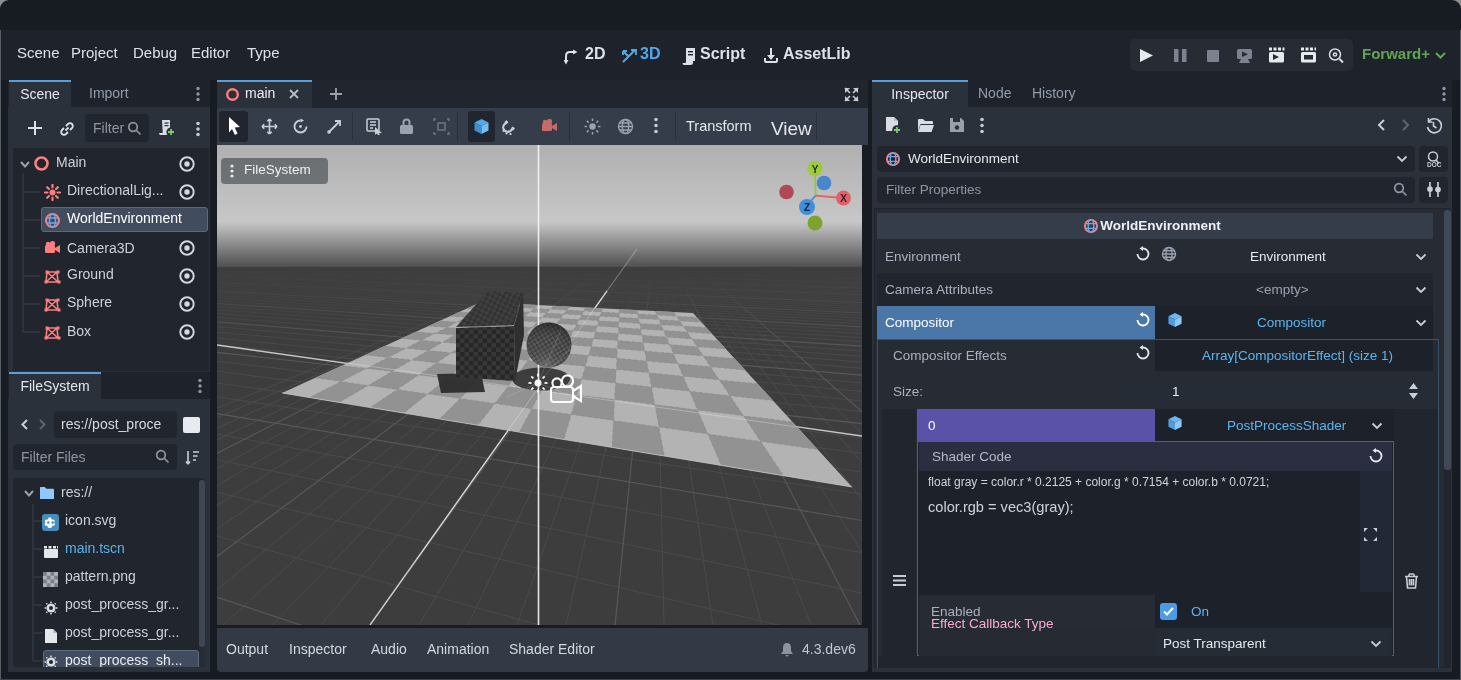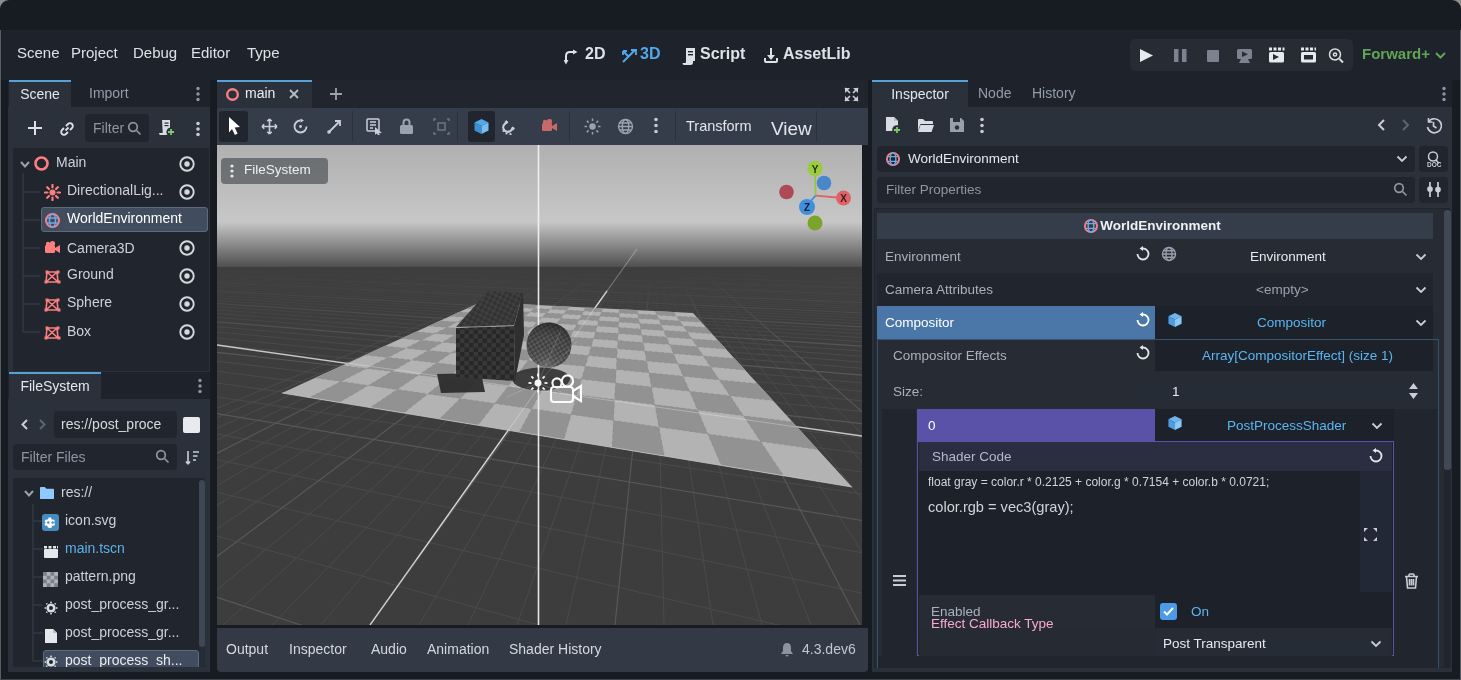--- a/index.html
+++ b/index.html
@@ -721,21 +721,21 @@
           <circle cx="2" cy="12" r="1.6"></circle>
         </svg>
     <span class="abs" style="left:27px;top:17px;font-size:13.5px;color:#eef0f3">FileSystem</span>
   </div>
 
   <div class="abs" style="left:0;top:548px;width:651px;height:44px;background:#333a45;border-radius:0 0 4px 4px;font-size:14px;color:#d3d8df">
     <span class="abs" style="left:9px;top:13px">Output</span>
     <span class="abs" style="left:72px;top:13px">Inspector</span>
     <span class="abs" style="left:154px;top:13px">Audio</span>
     <span class="abs" style="left:210px;top:13px">Animation</span>
-    <span class="abs" style="left:292px;top:13px">Shader History</span>
+    <span class="abs" style="left:292px;top:13px">Shader Editor</span>
     <svg class="abs" style="left:563px;top:14px" width="14" height="15" viewBox="0 0 14 15" fill="#8d93a0">
           <path d="M7 1 Q11 1 11 6 V9 L13 12 H1 L3 9 V6 Q3 1 7 1 Z"></path>
           <path d="M5.5 13 a1.5 1.5 0 0 0 3 0 Z"></path>
         </svg>
     <span class="abs" style="left:585px;top:13px;color:#c2c8d1">4.3.dev6</span>
   </div>
 </div>
 
 <div class="abs" style="left:872px;top:80px;width:580px;height:592px;font-size:13.5px">
   <div class="abs" style="left:0;top:0;width:580px;height:27px;background:#1e232b"></div>

